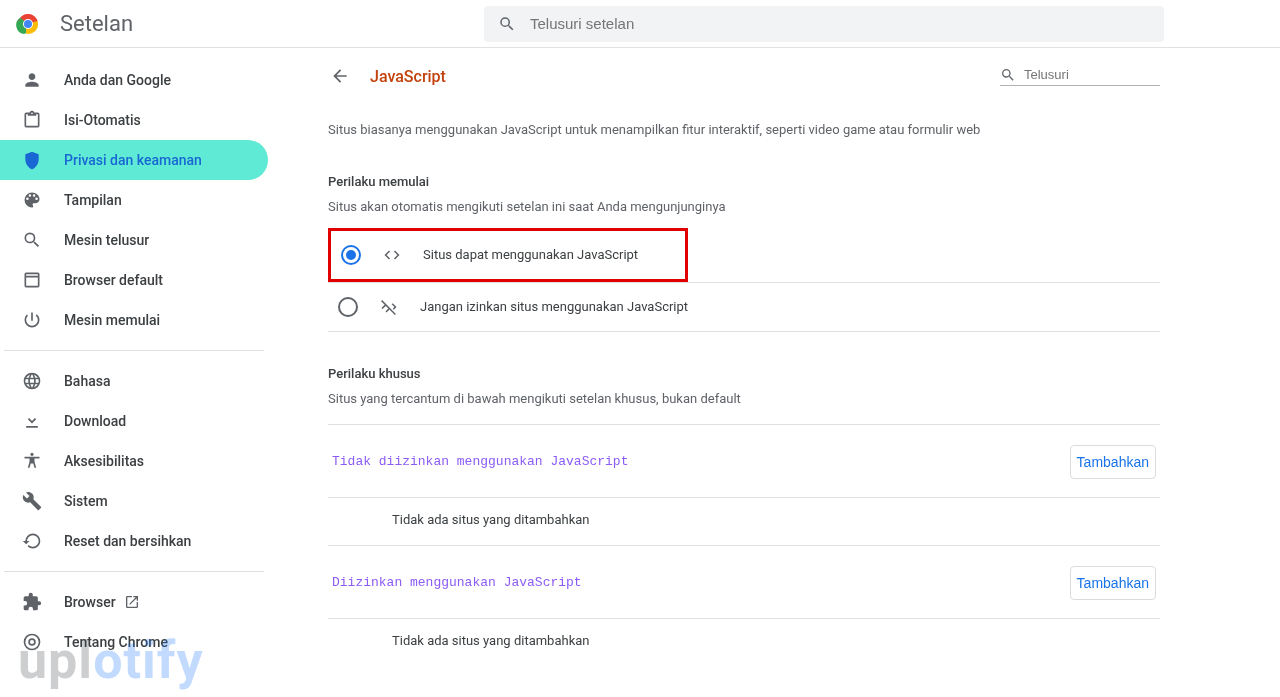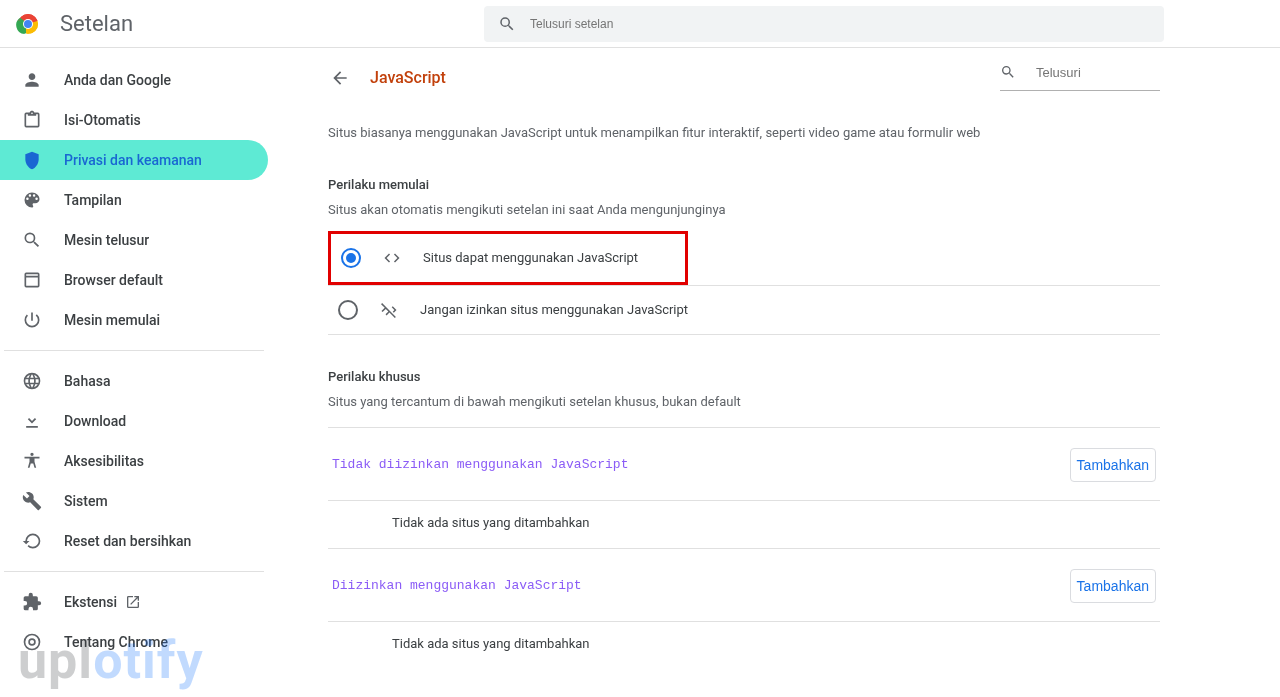--- a/index.html
+++ b/index.html
@@ -4,39 +4,39 @@
   <style>
     * { margin: 0; padding: 0; box-sizing: border-box; }
     body { font-family: 'Google Sans', Roboto, Arial, sans-serif; font-size: 14px; color: #3c4043; background: #fff; width: 1280px; height: 697px; overflow: hidden; position: relative; }
 
     
     .header { height: 48px; display: flex; align-items: center; padding: 0 16px; border-bottom: 1px solid #e0e0e0; }
     .header .chrome-logo { width: 24px; height: 24px; margin-right: 20px; }
     .header .app-title { font-size: 22px; color: #5f6368; font-weight: 400; }
     .header .search-wrap { margin-left: auto; margin-right: 100px; width: 680px; height: 36px; background: #f1f3f4; border-radius: 4px; display: flex; align-items: center; padding: 0 14px; }
     .header .search-wrap .search-ico { color: #5f6368; margin-right: 14px; }
-    .header .search-wrap input { border: none; background: transparent; outline: none; font-size: 12px; color: #5f6368; flex: 1; }
+    .header .search-wrap input { border: none; background: transparent; outline: none; font-size: 15px; color: #5f6368; flex: 1; }
 
     
     .layout { display: flex; height: calc(100% - 48px); }
     .sidebar { width: 268px; padding-top: 12px; }
     .sidebar .group-divider { height: 1px; background: #e0e0e0; margin: 10px 4px 10px 4px; }
     .nav-item { height: 40px; display: flex; align-items: center; padding-left: 22px; border-radius: 0 20px 20px 0; cursor: pointer; color: #3c4043; position: relative; }
     .nav-item.active { background: #5eead4; color: #1967d2; }
     .nav-item .nav-ico { width: 20px; height: 20px; margin-right: 22px; color: #5f6368; display: flex; align-items: center; justify-content: center; }
     .nav-item.active .nav-ico { color: #1967d2; }
     .nav-item .nav-label { font-size: 14px; font-weight: 500; }
     .nav-item .ext-ico { margin-left: 8px; color: #5f6368; }
 
     
     .content { flex: 1; padding: 16px 120px 0 60px; overflow-y: auto; }
     .topbar { display: flex; align-items: center; gap: 18px; margin-bottom: 32px; }
     .back-btn { width: 24px; height: 24px; color: #5f6368; cursor: pointer; display: flex; align-items: center; justify-content: center; }
     .page-subtitle { font-size: 16px; color: #c2410c; font-weight: 500; }
-    .mini-search { margin-left: auto; display: flex; align-items: flex-end; gap: 20px; border-bottom: 1px solid #b0b0b0; padding-bottom: 10px; width: 160px; }
+    .mini-search { margin-left: auto; display: flex; align-items: flex-start; gap: 8px; border-bottom: 1px solid #b0b0b0; padding-bottom: 2px; width: 160px; }
     .mini-search .search-ico { color: #5f6368; }
     .mini-search input { border: none; outline: none; font-size: 13px; width: 120px; color: #5f6368; }
 
     .desc { color: #5f6368; font-size: 13px; line-height: 1.5; margin-bottom: 34px; }
 
     .section-title { font-size: 13px; color: #3c4043; font-weight: 500; margin-bottom: 10px; }
     .section-sub { color: #5f6368; font-size: 13px; margin-bottom: 6px; }
 
     .radio-card { border-top: 1px solid #e0e0e0; border-bottom: 1px solid #e0e0e0; }
     .radio-row { display: flex; align-items: center; height: 48px; padding: 0 10px; gap: 21px; cursor: pointer; }
@@ -264,21 +264,21 @@
     </div>
 
     <div class="group-divider"></div>
 
     <div class="nav-item">
       <span class="nav-ico">
           <svg width="20" height="20" viewBox="0 0 24 24" fill="currentColor">
             <use href="#ic-puzzle"></use>
           </svg>
         </span>
-      <span class="nav-label">Ekstensi</span>
+      <span class="nav-label">Browser</span>
       <span class="ext-ico">
           <svg width="16" height="16" viewBox="0 0 24 24" fill="currentColor">
             <use href="#ic-external"></use>
           </svg>
         </span>
     </div>
     <div class="nav-item">
       <span class="nav-ico">
           <svg width="20" height="20" viewBox="0 0 24 24" fill="none">
             <use href="#ic-chrome-outline"></use>

